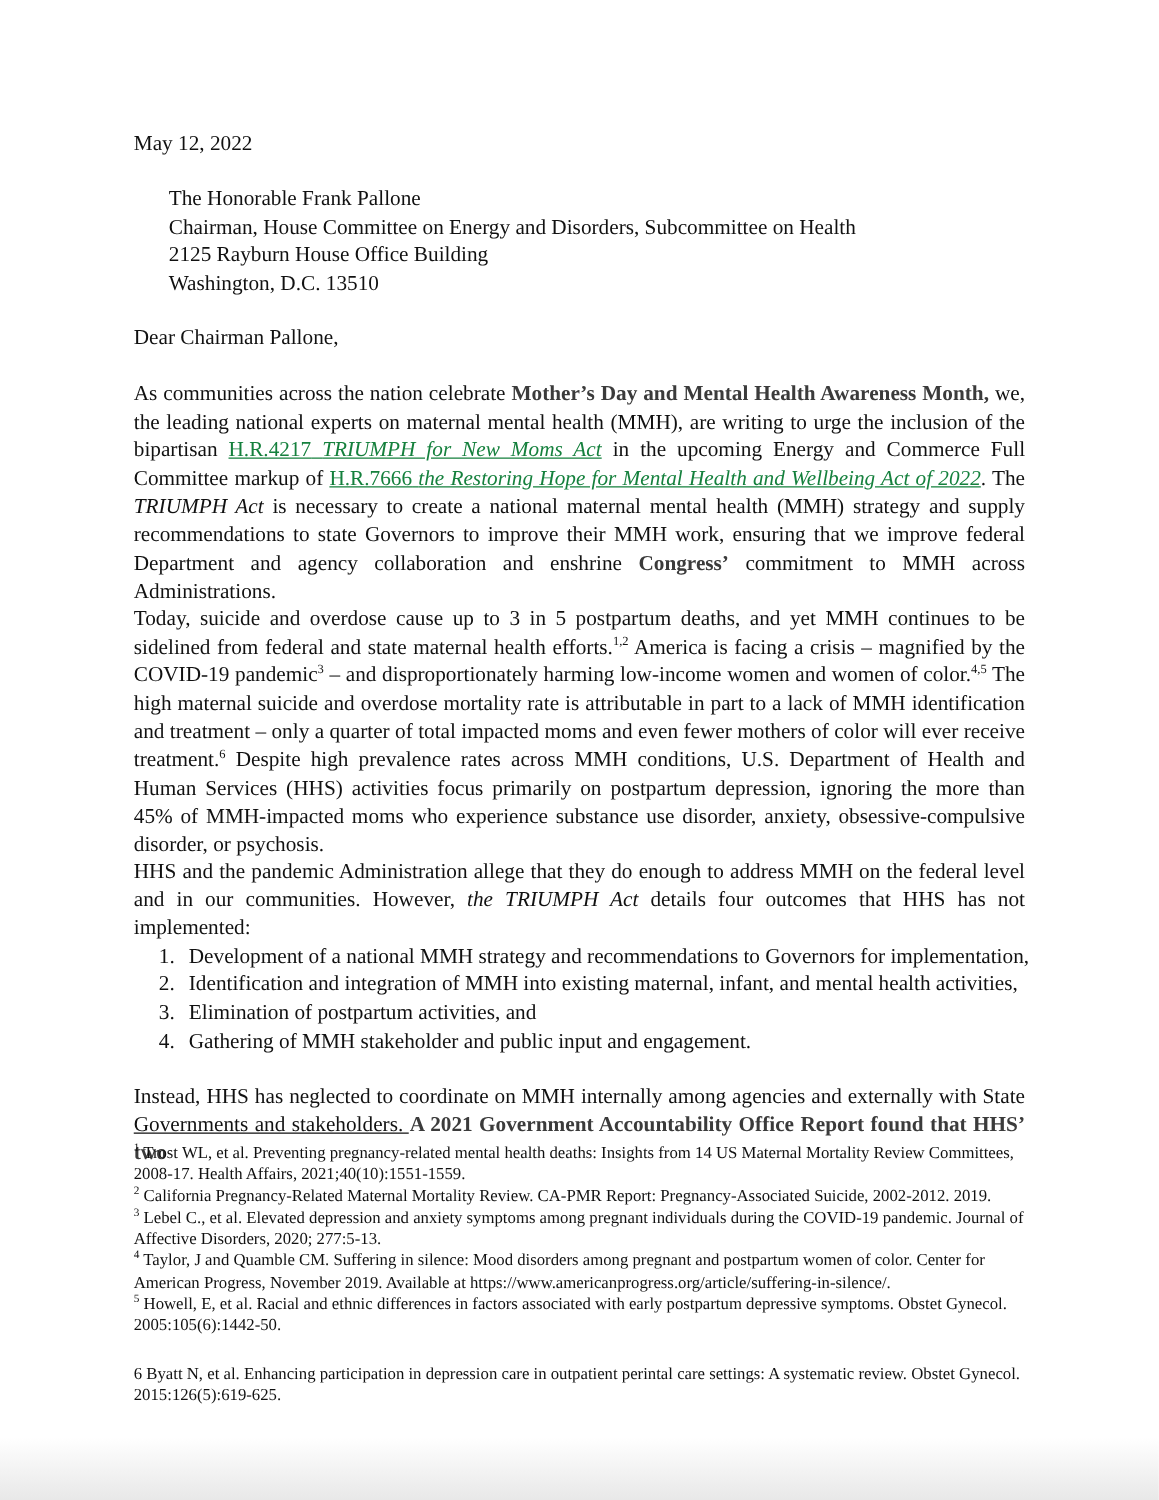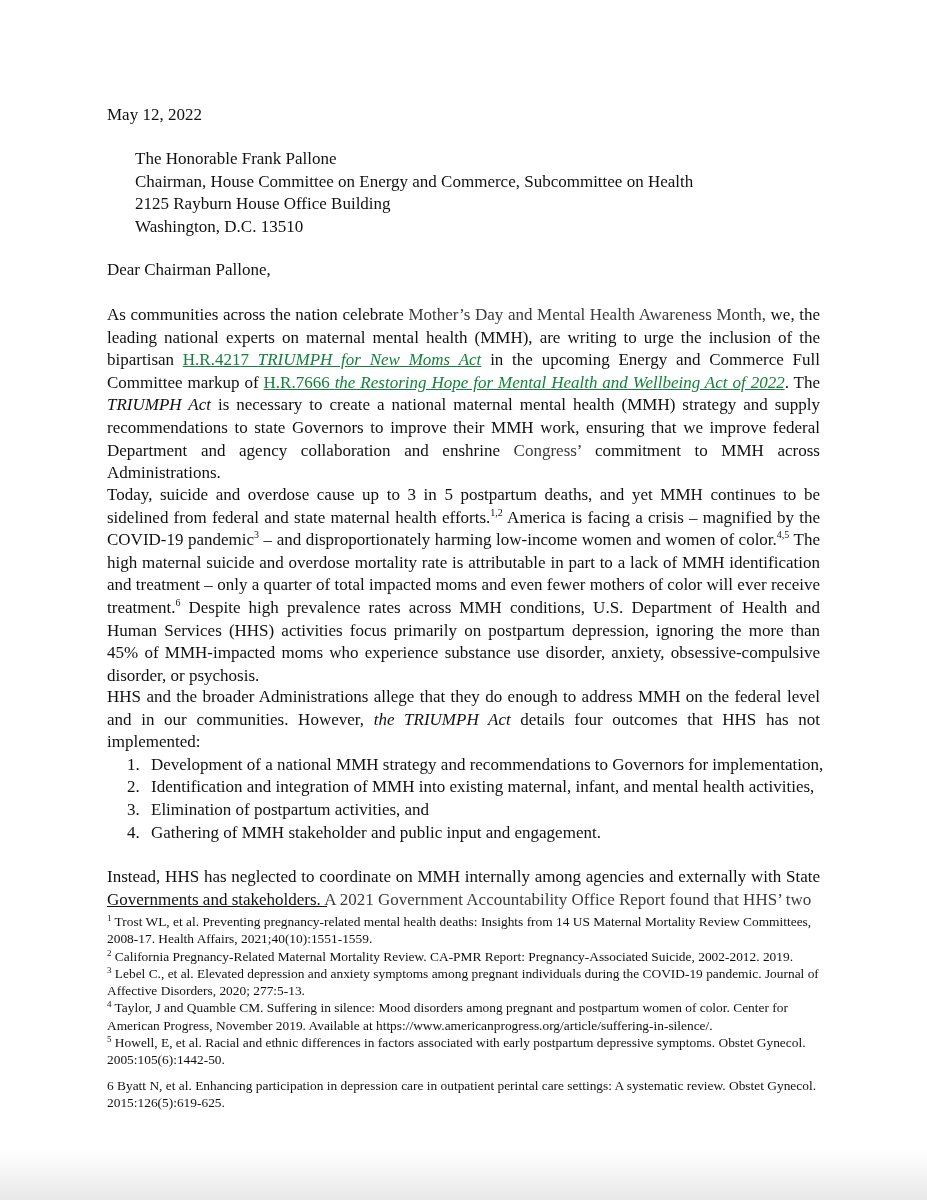--- a/index.html
+++ b/index.html
@@ -67,21 +67,21 @@
     .sup {
       font-size: 10px;
       vertical-align: super;
       line-height: 0;
     }
     a.link {
       color: #15803d;
       text-decoration: underline;
     }
     .it { font-style: italic; }
-    .grayish { color: #3b3b3b; }
+    .grayish { color: #3b3b3b; font-weight: bold; }
     .outcomes {
       list-style: none;
       margin: 0;
       padding: 0;
     }
     .outcomes li {
       position: relative;
       padding-left: 44px;
       white-space: nowrap;
     }
@@ -99,49 +99,49 @@
     }
     .footnotes {
       position: absolute;
       top: 913px;
       left: 0;
       width: 713px;
       font-size: 13.4px;
       line-height: 17.3px;
     }
     .footnotes .fn { margin: 0; }
-    .footnotes .fn6 { margin-top: 8px; }
+    .footnotes .fn6 { margin-top: 21px; }
     .fn-sup {
       font-size: 9px;
       vertical-align: super;
       line-height: 0;
     }
   </style>
 </head>
 <body>
 
 <div class="page">
 
   <div class="date">May 12, 2022</div>
 
   <div class="address">
     <div>The Honorable Frank Pallone</div>
-    <div>Chairman, House Committee on Energy and Commerce, Subcommittee on Health</div>
+    <div>Chairman, House Committee on Energy and Disorders, Subcommittee on Health</div>
     <div>2125 Rayburn House Office Building</div>
     <div>Washington, D.C. 13510</div>
   </div>
 
   <div class="salutation">Dear Chairman Pallone,</div>
 
   <p class="para p1"><span>As communities across the nation celebrate </span><span class="grayish">Mother’s Day and Mental Health Awareness Month,</span><span> we, the leading national experts on maternal mental health (MMH), are writing to urge the inclusion of the bipartisan </span><a class="link"><span>H.R.4217</span> <span class="it">TRIUMPH for New Moms Act</span></a><span> in the upcoming Energy and Commerce Full Committee markup of </span><a class="link"><span>H.R.7666</span> <span class="it">the Restoring Hope for Mental Health and Wellbeing Act of 2022</span></a><span>. The </span><span class="it">TRIUMPH Act</span><span> is necessary to create a national maternal mental health (MMH) strategy and supply recommendations to state Governors to improve their MMH work, ensuring that we improve federal Department and agency collaboration and enshrine </span><span class="grayish">Congress’</span><span> commitment to MMH across Administrations.</span></p>
 
   <p class="para p2"><span>Today, suicide and overdose cause up to 3 in 5 postpartum deaths, and yet MMH continues to be sidelined from federal and state maternal health efforts.</span><span class="sup">1,2</span><span> America is facing a crisis – magnified by the COVID-19 pandemic</span><span class="sup">3</span><span> – and disproportionately harming low-income women and women of color.</span><span class="sup">4,5</span><span> The high maternal suicide and overdose mortality rate is attributable in part to a lack of MMH identification and treatment – only a quarter of total impacted moms and even fewer mothers of color will ever receive treatment.</span><span class="sup">6</span><span> Despite high prevalence rates across MMH conditions, U.S. Department of Health and Human Services (HHS) activities focus primarily on postpartum depression, ignoring the more than 45% of MMH-impacted moms who experience substance use disorder, anxiety, obsessive-compulsive disorder, or psychosis.</span></p>
 
   <div class="para p3">
-    <div style="text-align: justify;"><span>HHS and the broader Administrations allege that they do enough to address MMH on the federal level and in our communities. However, </span><span class="it">the TRIUMPH Act</span><span> details four outcomes that HHS has not implemented:</span></div>
+    <div style="text-align: justify;"><span>HHS and the pandemic Administration allege that they do enough to address MMH on the federal level and in our communities. However, </span><span class="it">the TRIUMPH Act</span><span> details four outcomes that HHS has not implemented:</span></div>
     <ol class="outcomes">
       <li><span class="num">1.</span><span>Development of a national MMH strategy and recommendations to Governors for implementation,</span></li>
       <li><span class="num">2.</span><span>Identification and integration of MMH into existing maternal, infant, and mental health activities,</span></li>
       <li><span class="num">3.</span><span>Elimination of postpartum activities, and</span></li>
       <li><span class="num">4.</span><span>Gathering of MMH stakeholder and public input and engagement.</span></li>
     </ol>
   </div>
 
   <p class="para p4"><span>Instead, HHS has neglected to coordinate on MMH internally among agencies and externally with State Governments and stakeholders. </span><span class="grayish">A 2021 Government Accountability Office Report found that HHS’ two</span></p>
 

